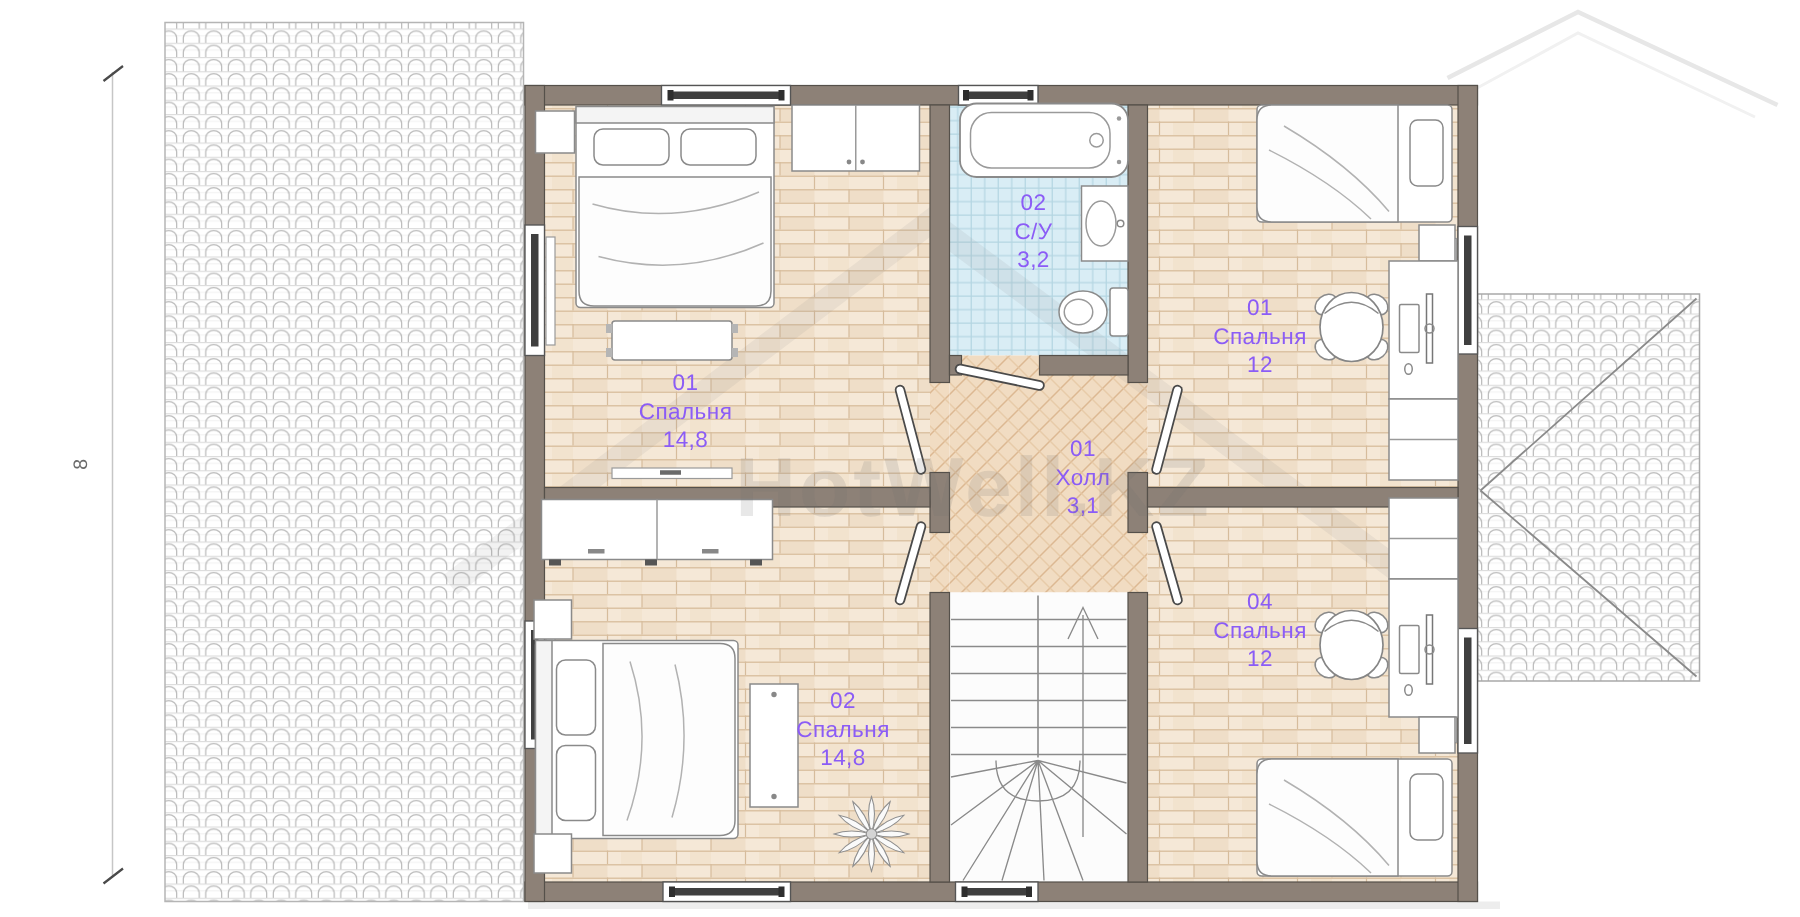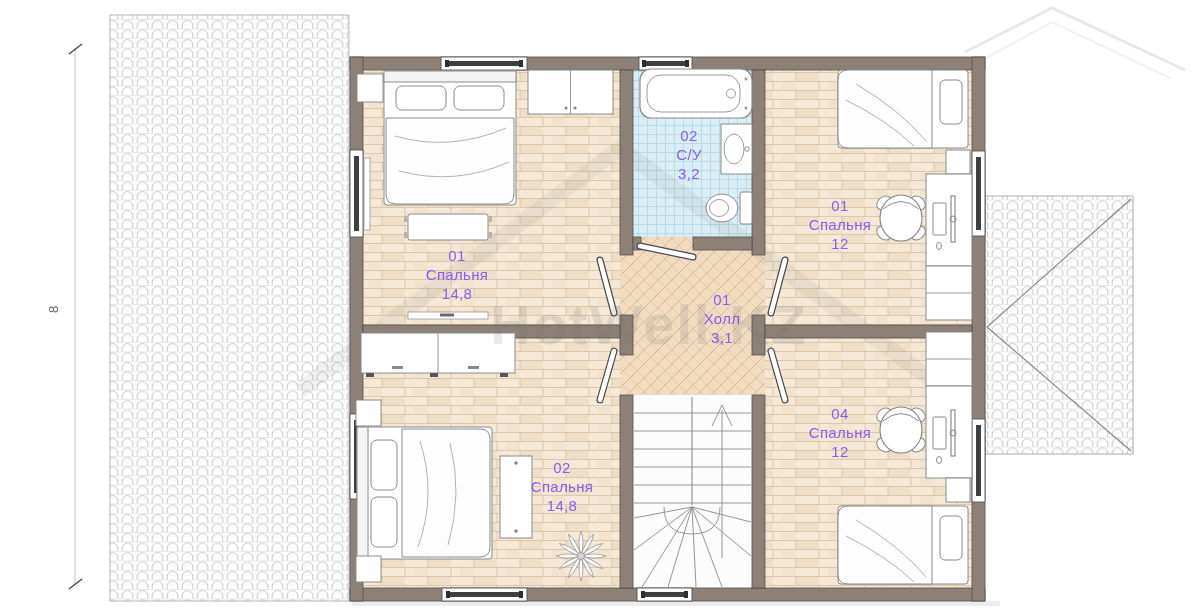--- a/index.html
+++ b/index.html
@@ -348,21 +348,21 @@
 <div class="room-label" style="left:775px;top:196px;width:130px;">
   <div class="num">01</div>
   <div>Спальня</div>
   <div>12</div>
 </div>
 <div class="room-label" style="left:670px;top:290px;width:104px;">
   <div class="num">01</div>
   <div>Холл</div>
   <div>3,1</div>
 </div>
-<div class="room-label" style="left:775px;top:404px;width:130px;">
+<div class="room-label" style="left:775px;top:392px;width:130px;">
   <div class="num">04</div>
   <div>Спальня</div>
   <div>12</div>
 </div>
 <div class="room-label" style="left:497px;top:458px;width:130px;">
   <div class="num">02</div>
   <div>Спальня</div>
   <div>14,8</div>
 </div>
 

